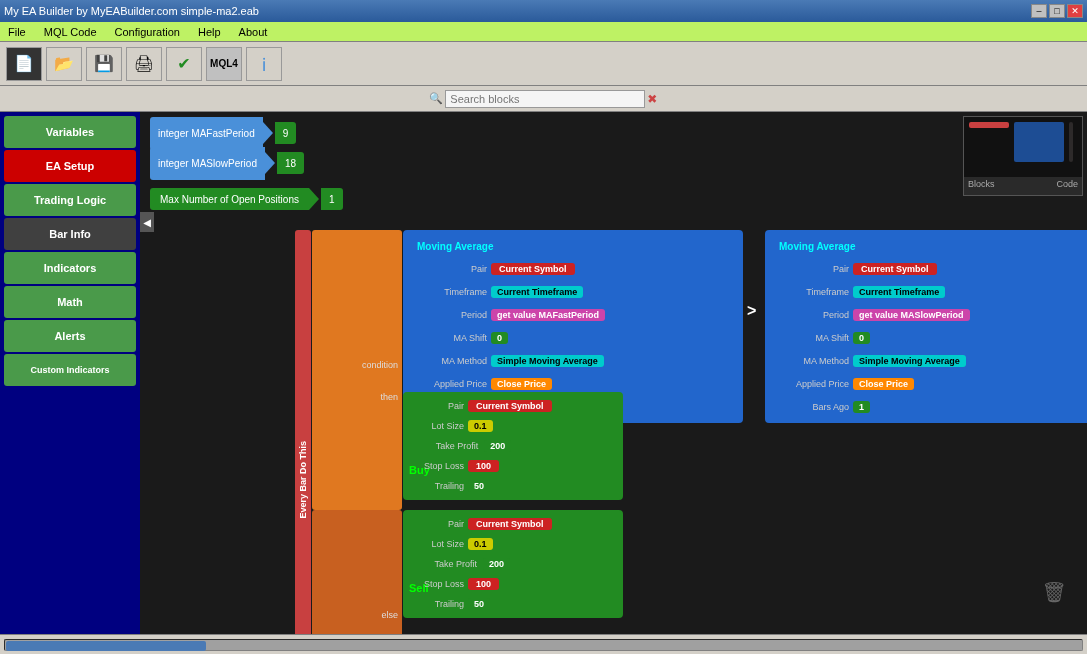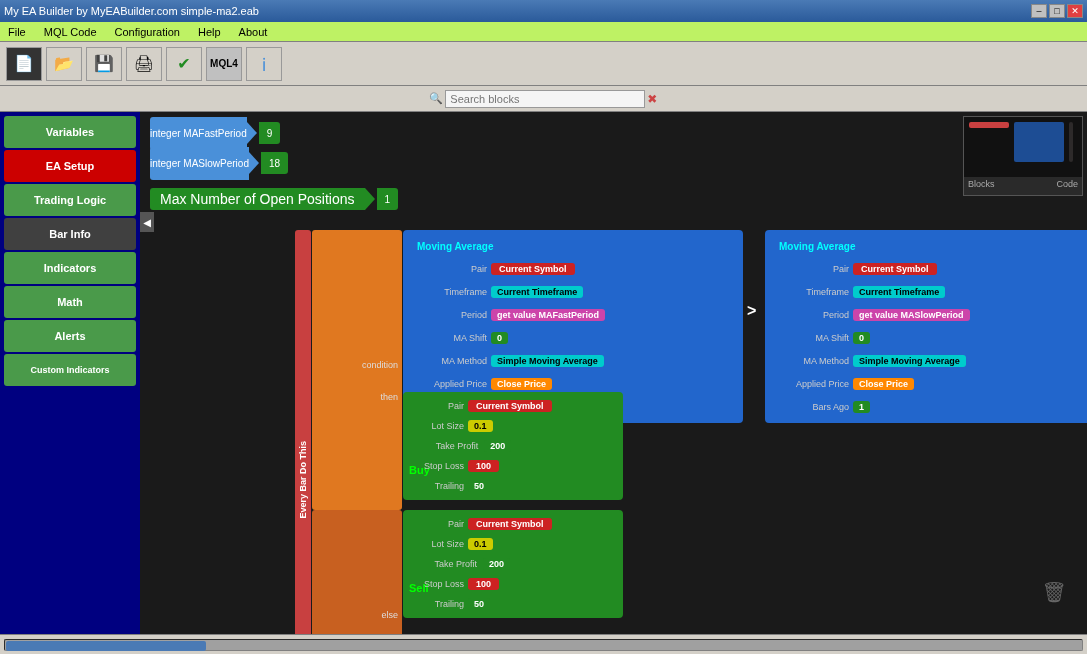--- a/index.html
+++ b/index.html
@@ -139,21 +139,21 @@
     
     .var-block {
       position: absolute;
       display: flex;
       align-items: center;
       height: 22px;
     }
     .var-label {
       background: #4a90d9;
       color: white;
-      padding: 2px 0;
+      padding: 2px 8px;
       border-radius: 3px 0 0 3px;
       font-size: 10px;
       height: 33px;
       display: flex;
       align-items: center;
     }
     .var-arrow {
       width: 0; height: 0;
       border-top: 11px solid transparent;
       border-bottom: 11px solid transparent;
@@ -177,21 +177,21 @@
       display: flex;
       align-items: center;
     }
     .maxpos-label {
       background: #228b22;
       color: white;
       padding: 2px 10px;
       height: 22px;
       display: flex;
       align-items: center;
-      font-size: 14px;
+      font-size: 10px;
       border-radius: 3px 0 0 3px;
     }
     .maxpos-arrow {
       width: 0; height: 0;
       border-top: 11px solid transparent;
       border-bottom: 11px solid transparent;
       border-left: 10px solid #228b22;
     }
     .maxpos-value {
       background: #228b22;

